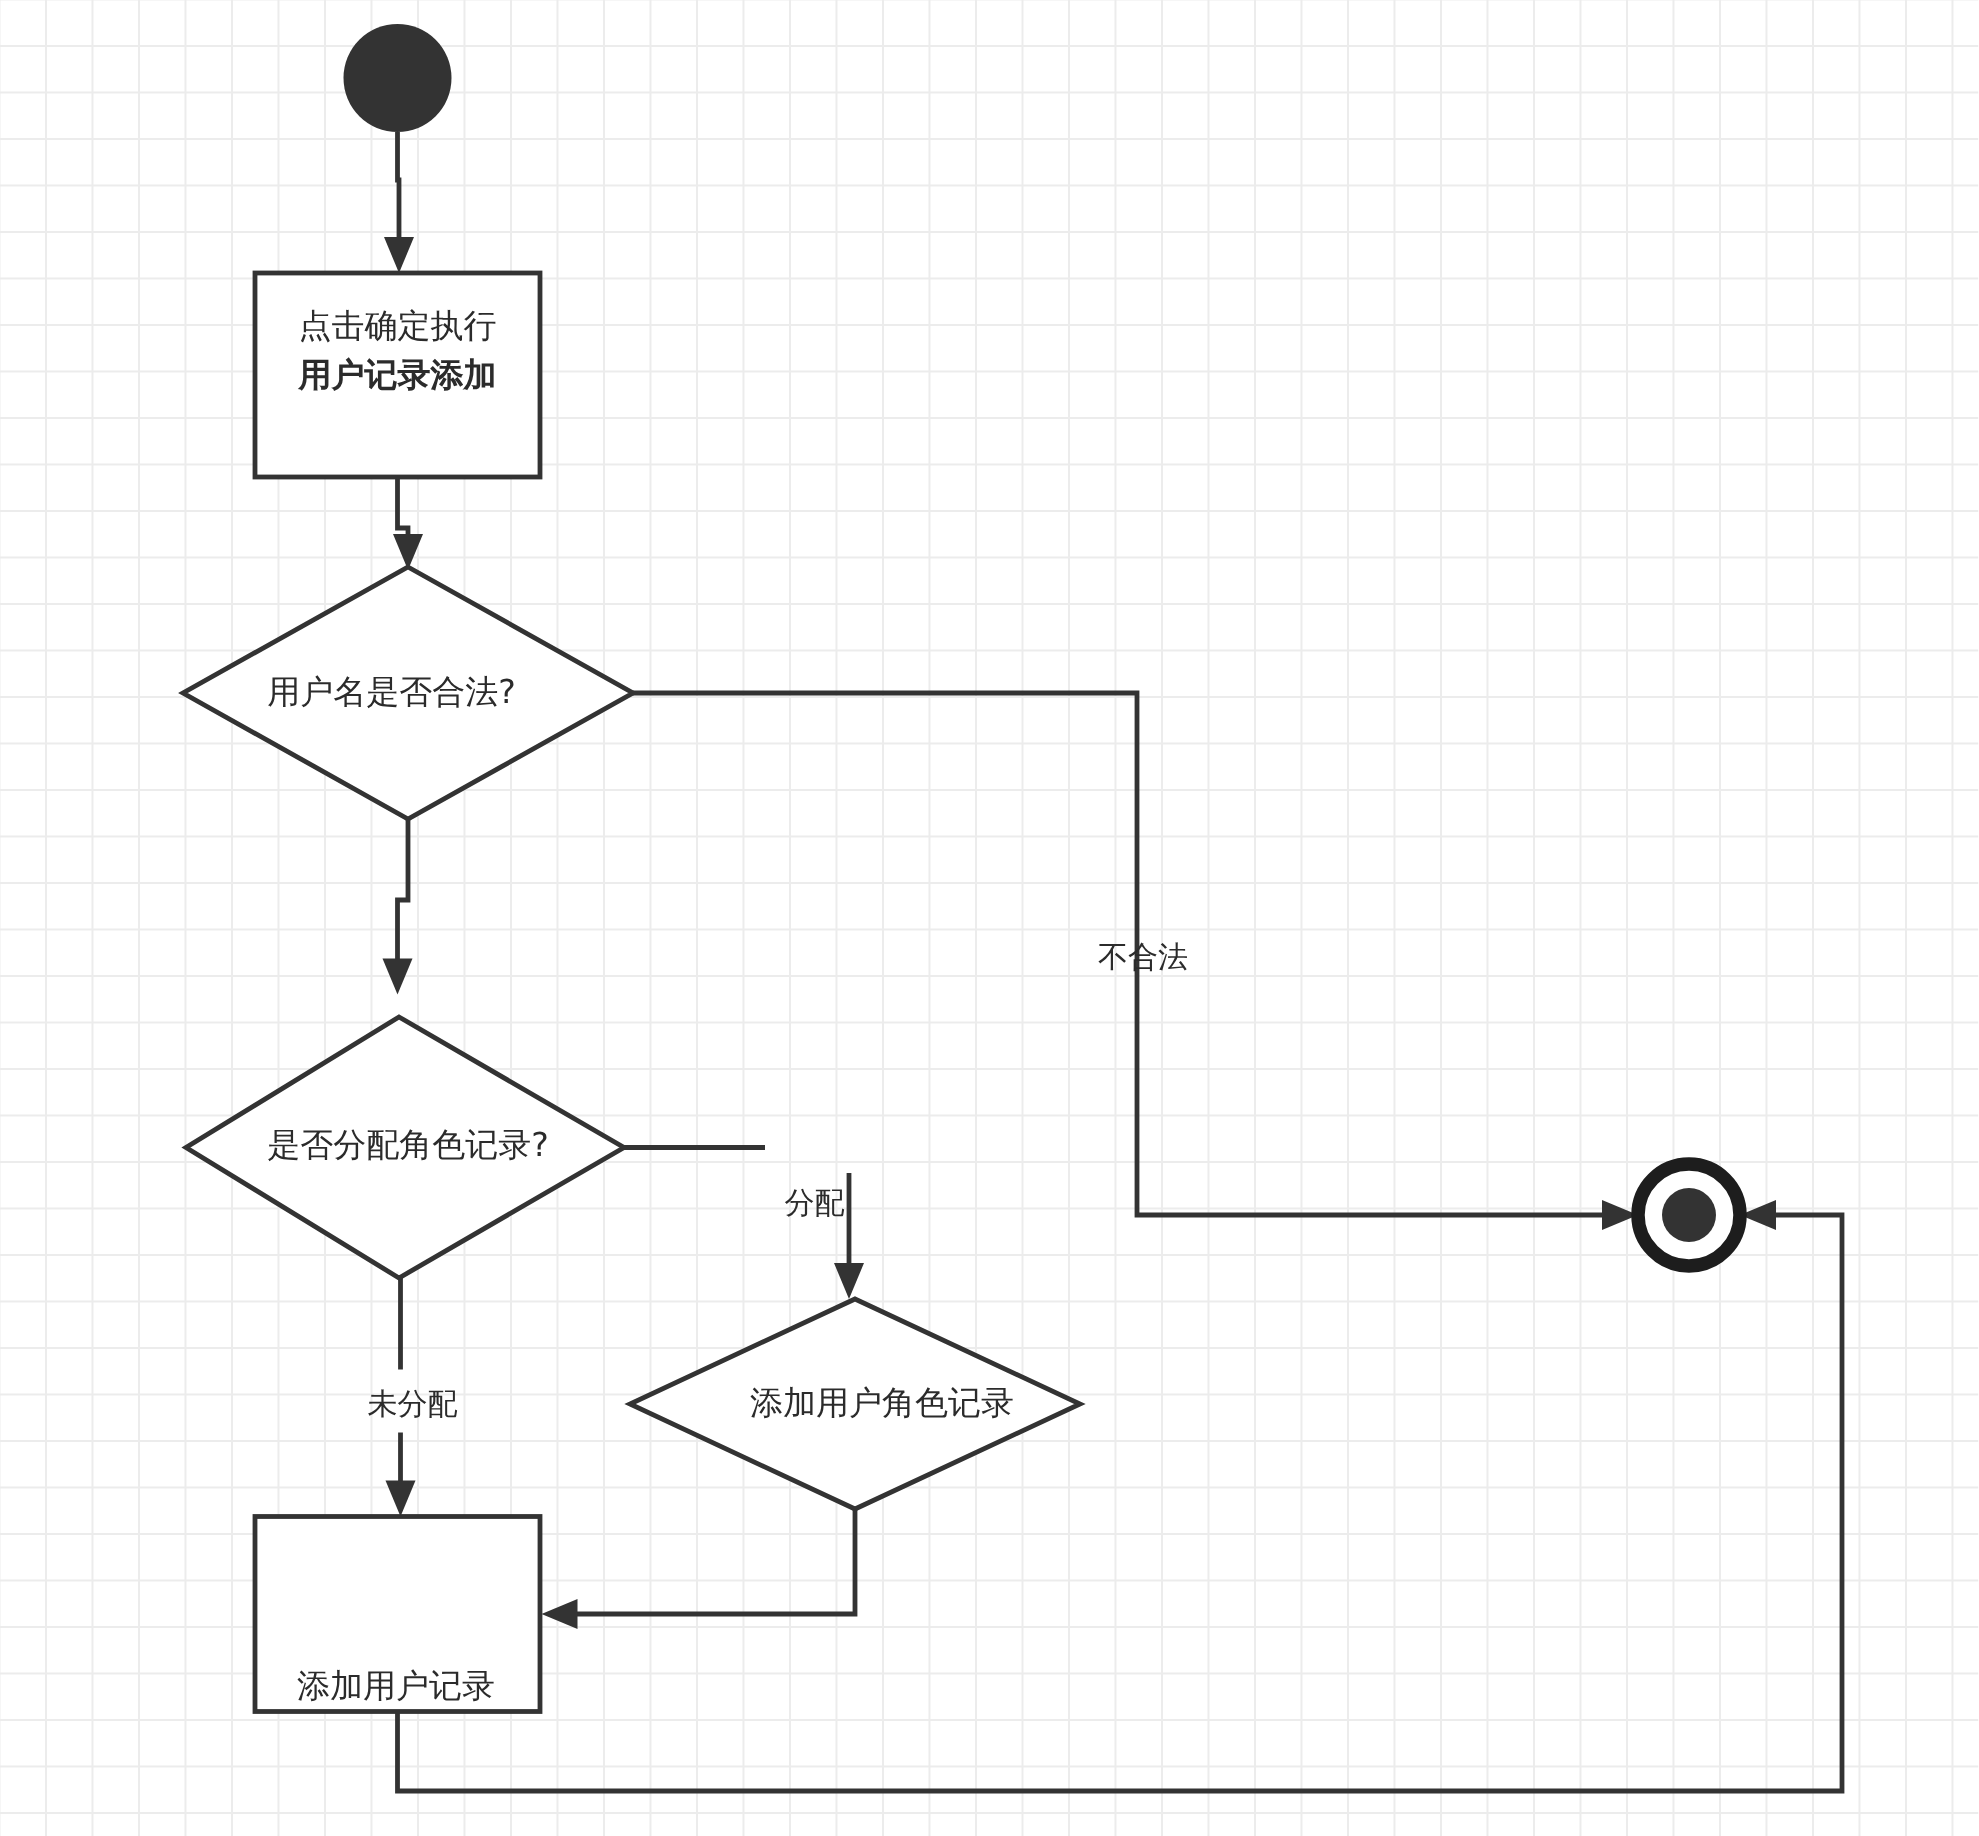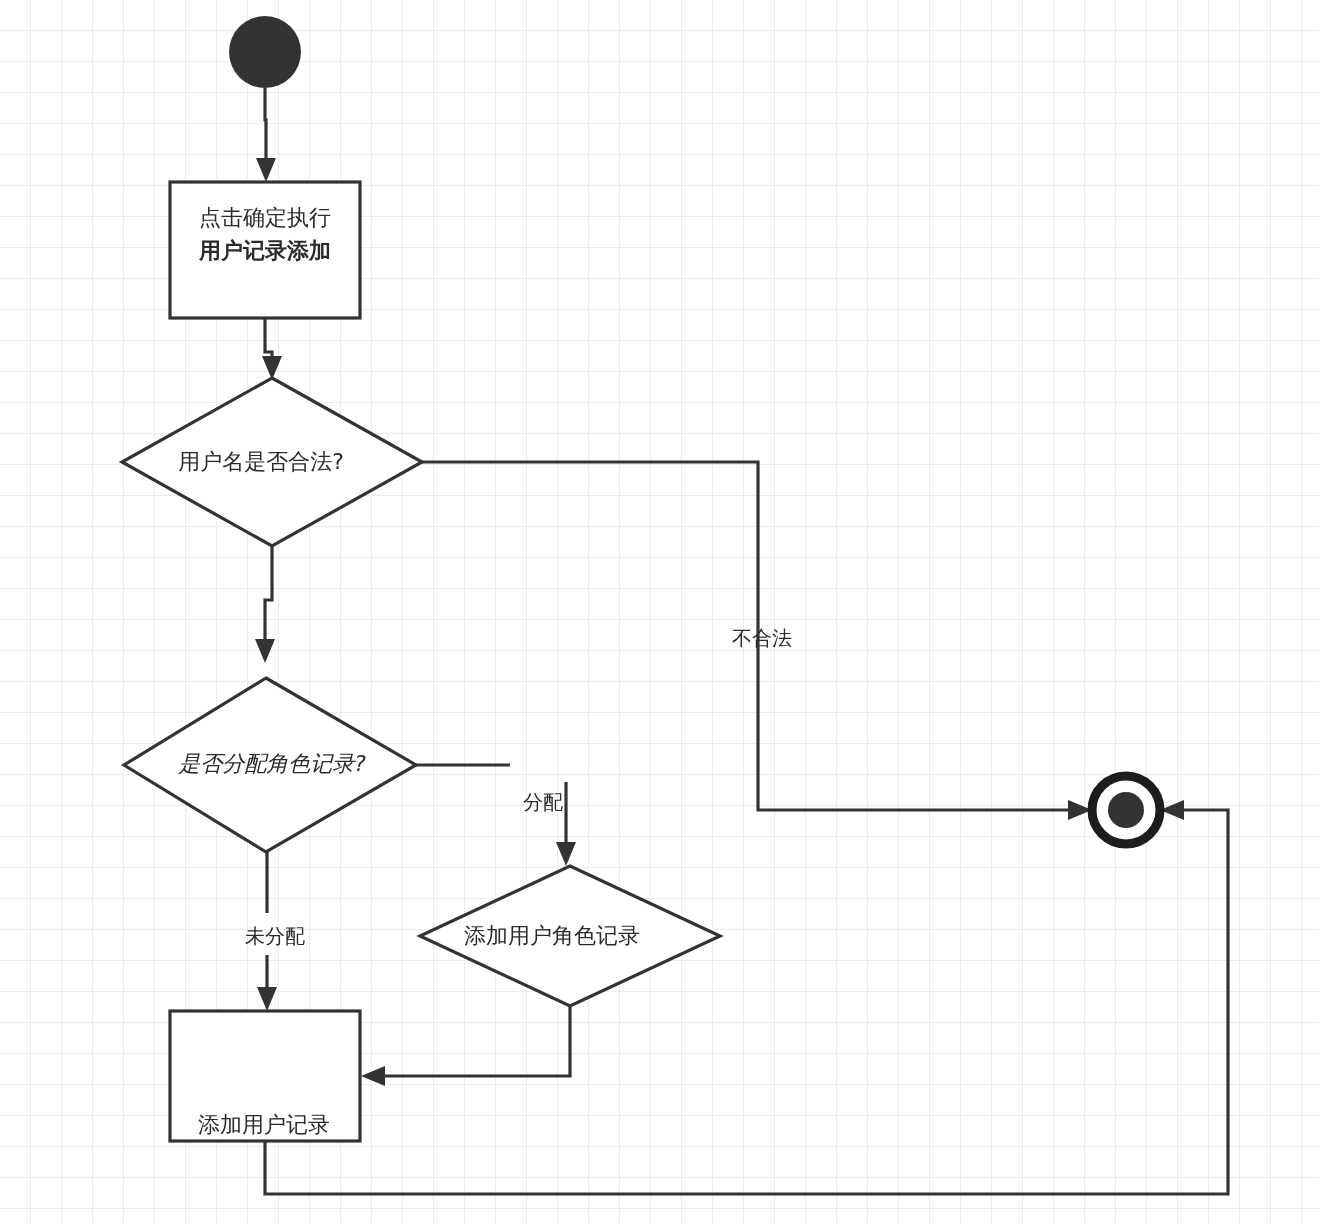--- a/index.html
+++ b/index.html
@@ -146,23 +146,23 @@
       <circle class="ring-inner" cx="1126" cy="810" r="18"></circle>
     </g>
 
   </svg>
 
   <div class="node-label" style="left:265px; top:218px;">点击确定执行</div>
   <div class="node-label" style="left:265px; top:251px;font-weight:bold;">用户记录添加</div>
 
   <div class="node-label" style="left:261px; top:462px;">用户名是否合法?</div>
 
-  <div class="node-label" style="left:272px; top:764px;font-style:italic;">是否分配角色记录?</div>
+  <div class="node-label" style="left:272px; top:764px;">是否分配角色记录?</div>
 
-  <div class="node-label" style="left:552px; top:936px;">添加用户角色记录</div>
+  <div class="node-label" style="left:588px; top:936px;">添加用户角色记录</div>
 
   <div class="node-label" style="left:264px; top:1077px;margin-top:48px;">添加用户记录</div>
 
   <div class="label-chip" style="left:762px; top:638px;">不合法</div>
 
   <div class="label-chip" style="left:543px; top:765px;margin-top:37px;">分配</div>
 
   <div class="label-chip" style="left:275px; top:936px;text-align:center;">未分配</div>
 
 </div>

